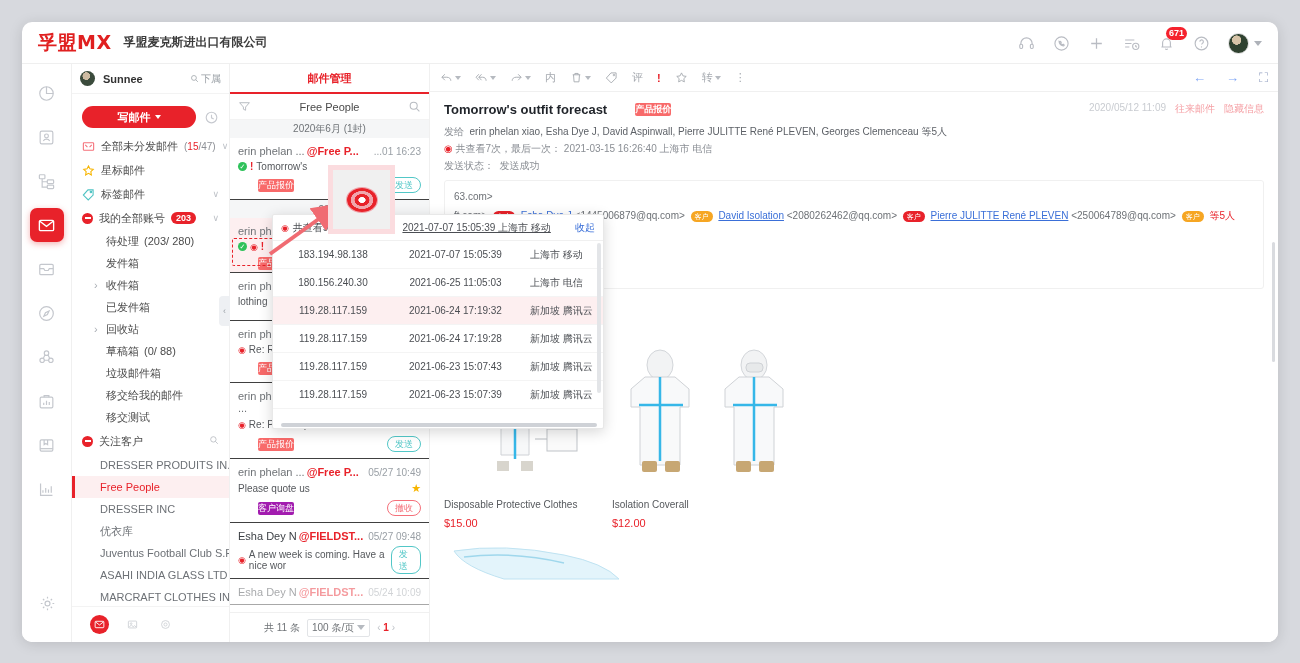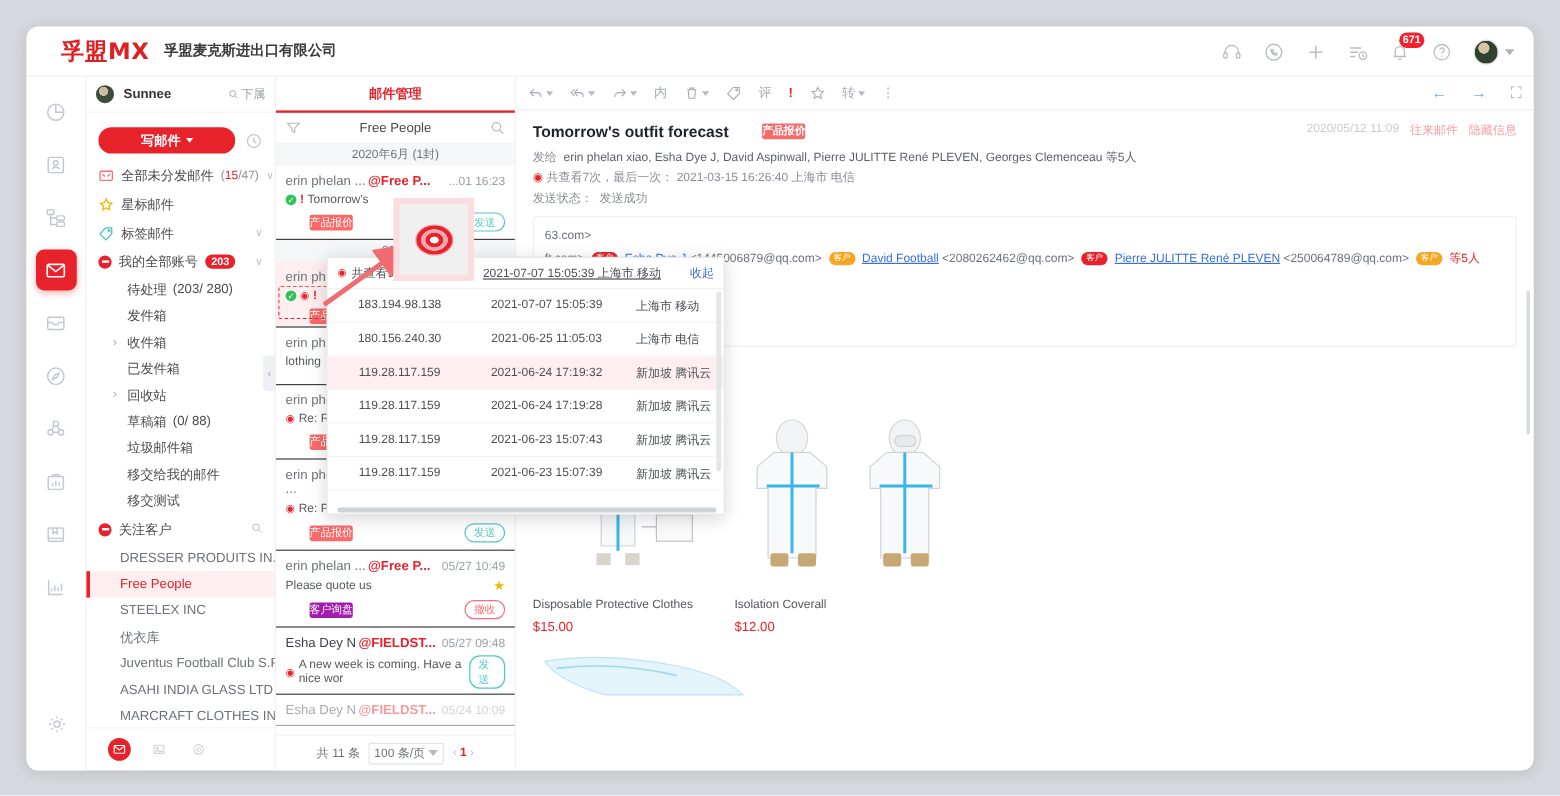--- a/index.html
+++ b/index.html
@@ -11,21 +11,21 @@
     font-size:11px; color:#333;
     overflow:hidden;
   }
   .app {
     position:absolute; left:22px; top:22px; width:1256px; height:620px;
     background:#fff; border-radius:10px; overflow:hidden;
     box-shadow:0 2px 14px rgba(0,0,0,.13);
   }
   
   .topbar { height:42px; border-bottom:1px solid #efefef; display:flex; align-items:center; position:relative; }
-  .logo { margin-left:29px; font-size:19px; font-weight:bold; color:#e02020; letter-spacing:.5px; font-family:"DejaVu Sans",sans-serif; }
+  .logo { margin-left:16px; font-size:19px; font-weight:bold; color:#e02020; letter-spacing:.5px; font-family:"DejaVu Sans",sans-serif; }
   .company { margin-left:12px; font-size:12px; color:#3b3b3b; font-weight:bold; }
   .topright { position:absolute; right:16px; top:0; height:42px; display:flex; align-items:center; gap:18px; }
   .ticon { width:17px; height:17px; color:#b9bcc3; position:relative; display:block; }
   .ticon svg { display:block; width:17px; height:17px; }
   .badge {
     position:absolute; left:8px; top:-8px; background:#f5222d; color:#fff;
     font-size:9px; line-height:13px; height:13px; min-width:20px; border-radius:7px;
     text-align:center; padding:0 3px; font-weight:bold;
   }
   .avatar-wrap { display:flex; align-items:center; gap:5px; }
@@ -424,21 +424,21 @@
             </svg>
         </span>
       </div>
       <div class="c-item">
           <span>DRESSER PRODUITS IN...</span>
         </div>
       <div class="c-item sel">
           <span>Free People</span>
         </div>
       <div class="c-item">
-          <span>STEELEX INC</span>
+          <span>DRESSER INC</span>
         </div>
       <div class="c-item">
           <span>优衣库</span>
         </div>
       <div class="c-item">
           <span>Juventus Football Club S.P.A</span>
         </div>
       <div class="c-item">
           <span>ASAHI INDIA GLASS LTD</span>
         </div>
@@ -691,21 +691,21 @@
       </div>
 
       <div class="recip">
         <div>63.com&gt;</div>
         <div>
           <span>ft.com&gt;</span>
           <span class="chipp red">客户</span>
           <span class="lnk">Esha Dye J</span>
           <span>&lt;1445006879@qq.com&gt;</span>
           <span class="chipp org">客户</span>
-          <span class="lnk">David Football</span>
+          <span class="lnk">David Isolation</span>
           <span>&lt;2080262462@qq.com&gt;</span>
           <span class="chipp red">客户</span>
           <span class="lnk">Pierre JULITTE René PLEVEN</span>
           <span>&lt;250064789@qq.com&gt;</span>
           <span class="chipp org">客户</span>
           <span style="color:#e8222a">等5人</span>
         </div>
         <div>
           <span>ft.com&gt;</span>
           <span class="chipp gray">抄送</span>

